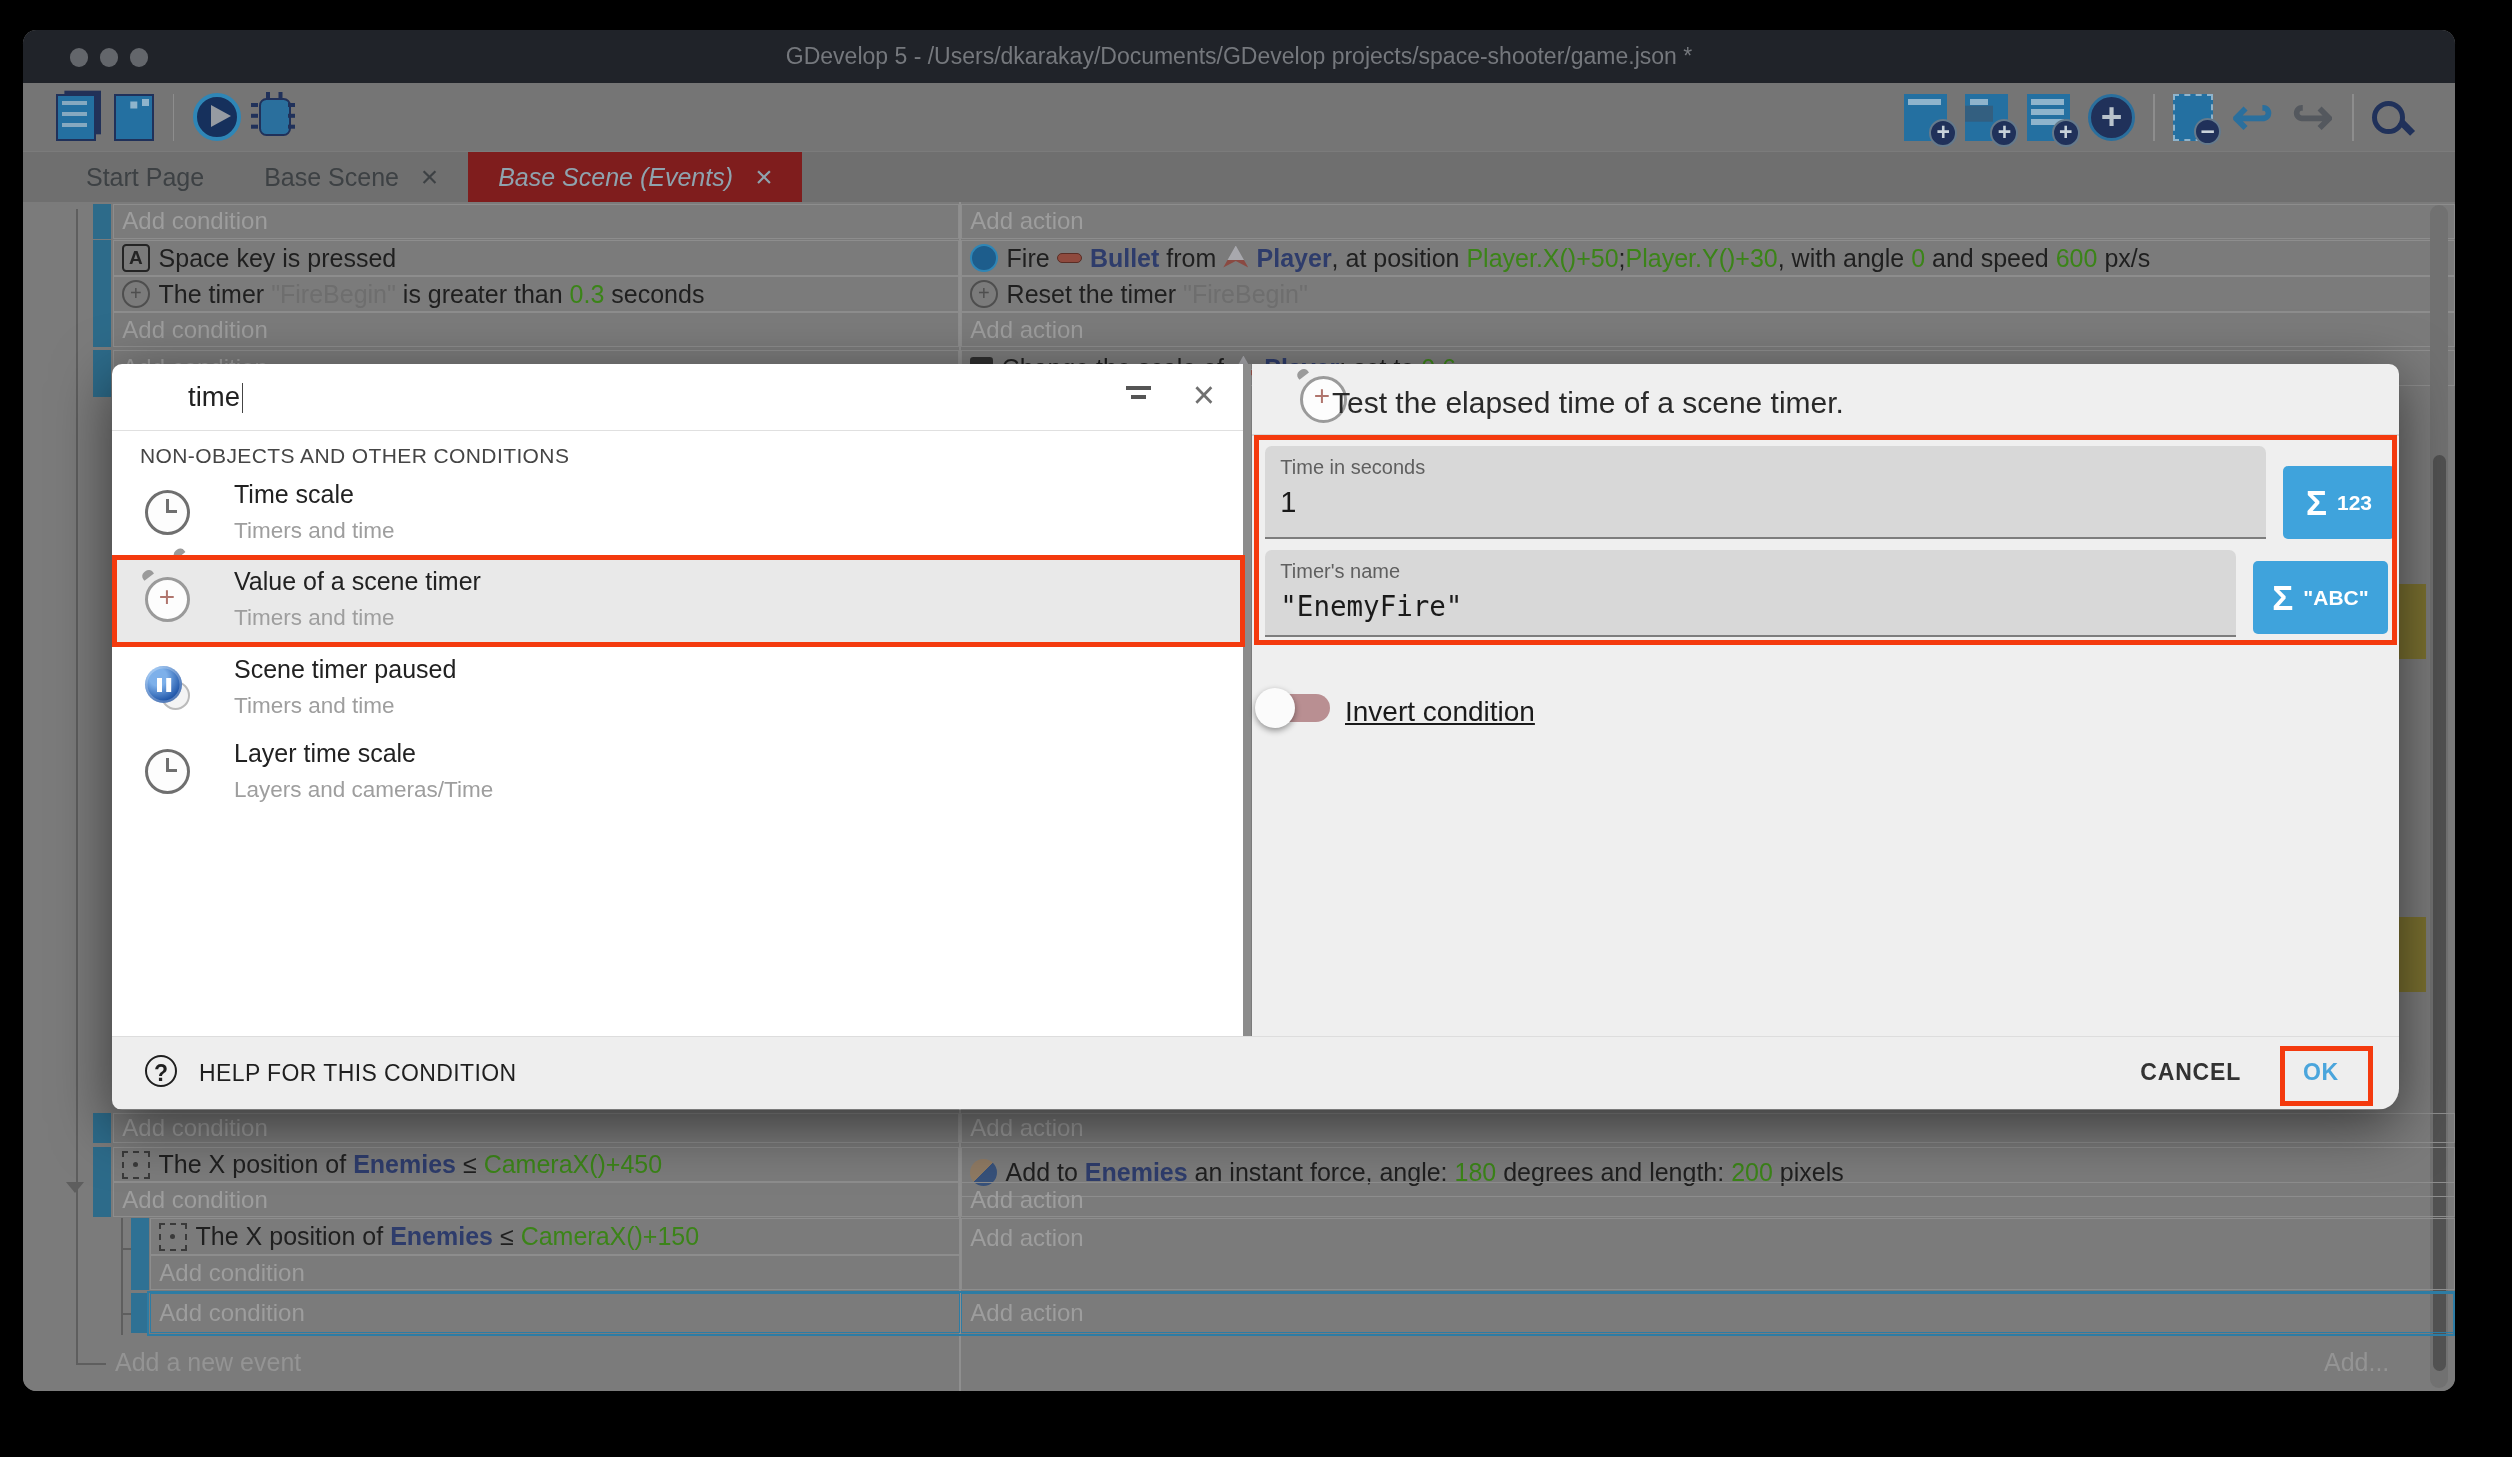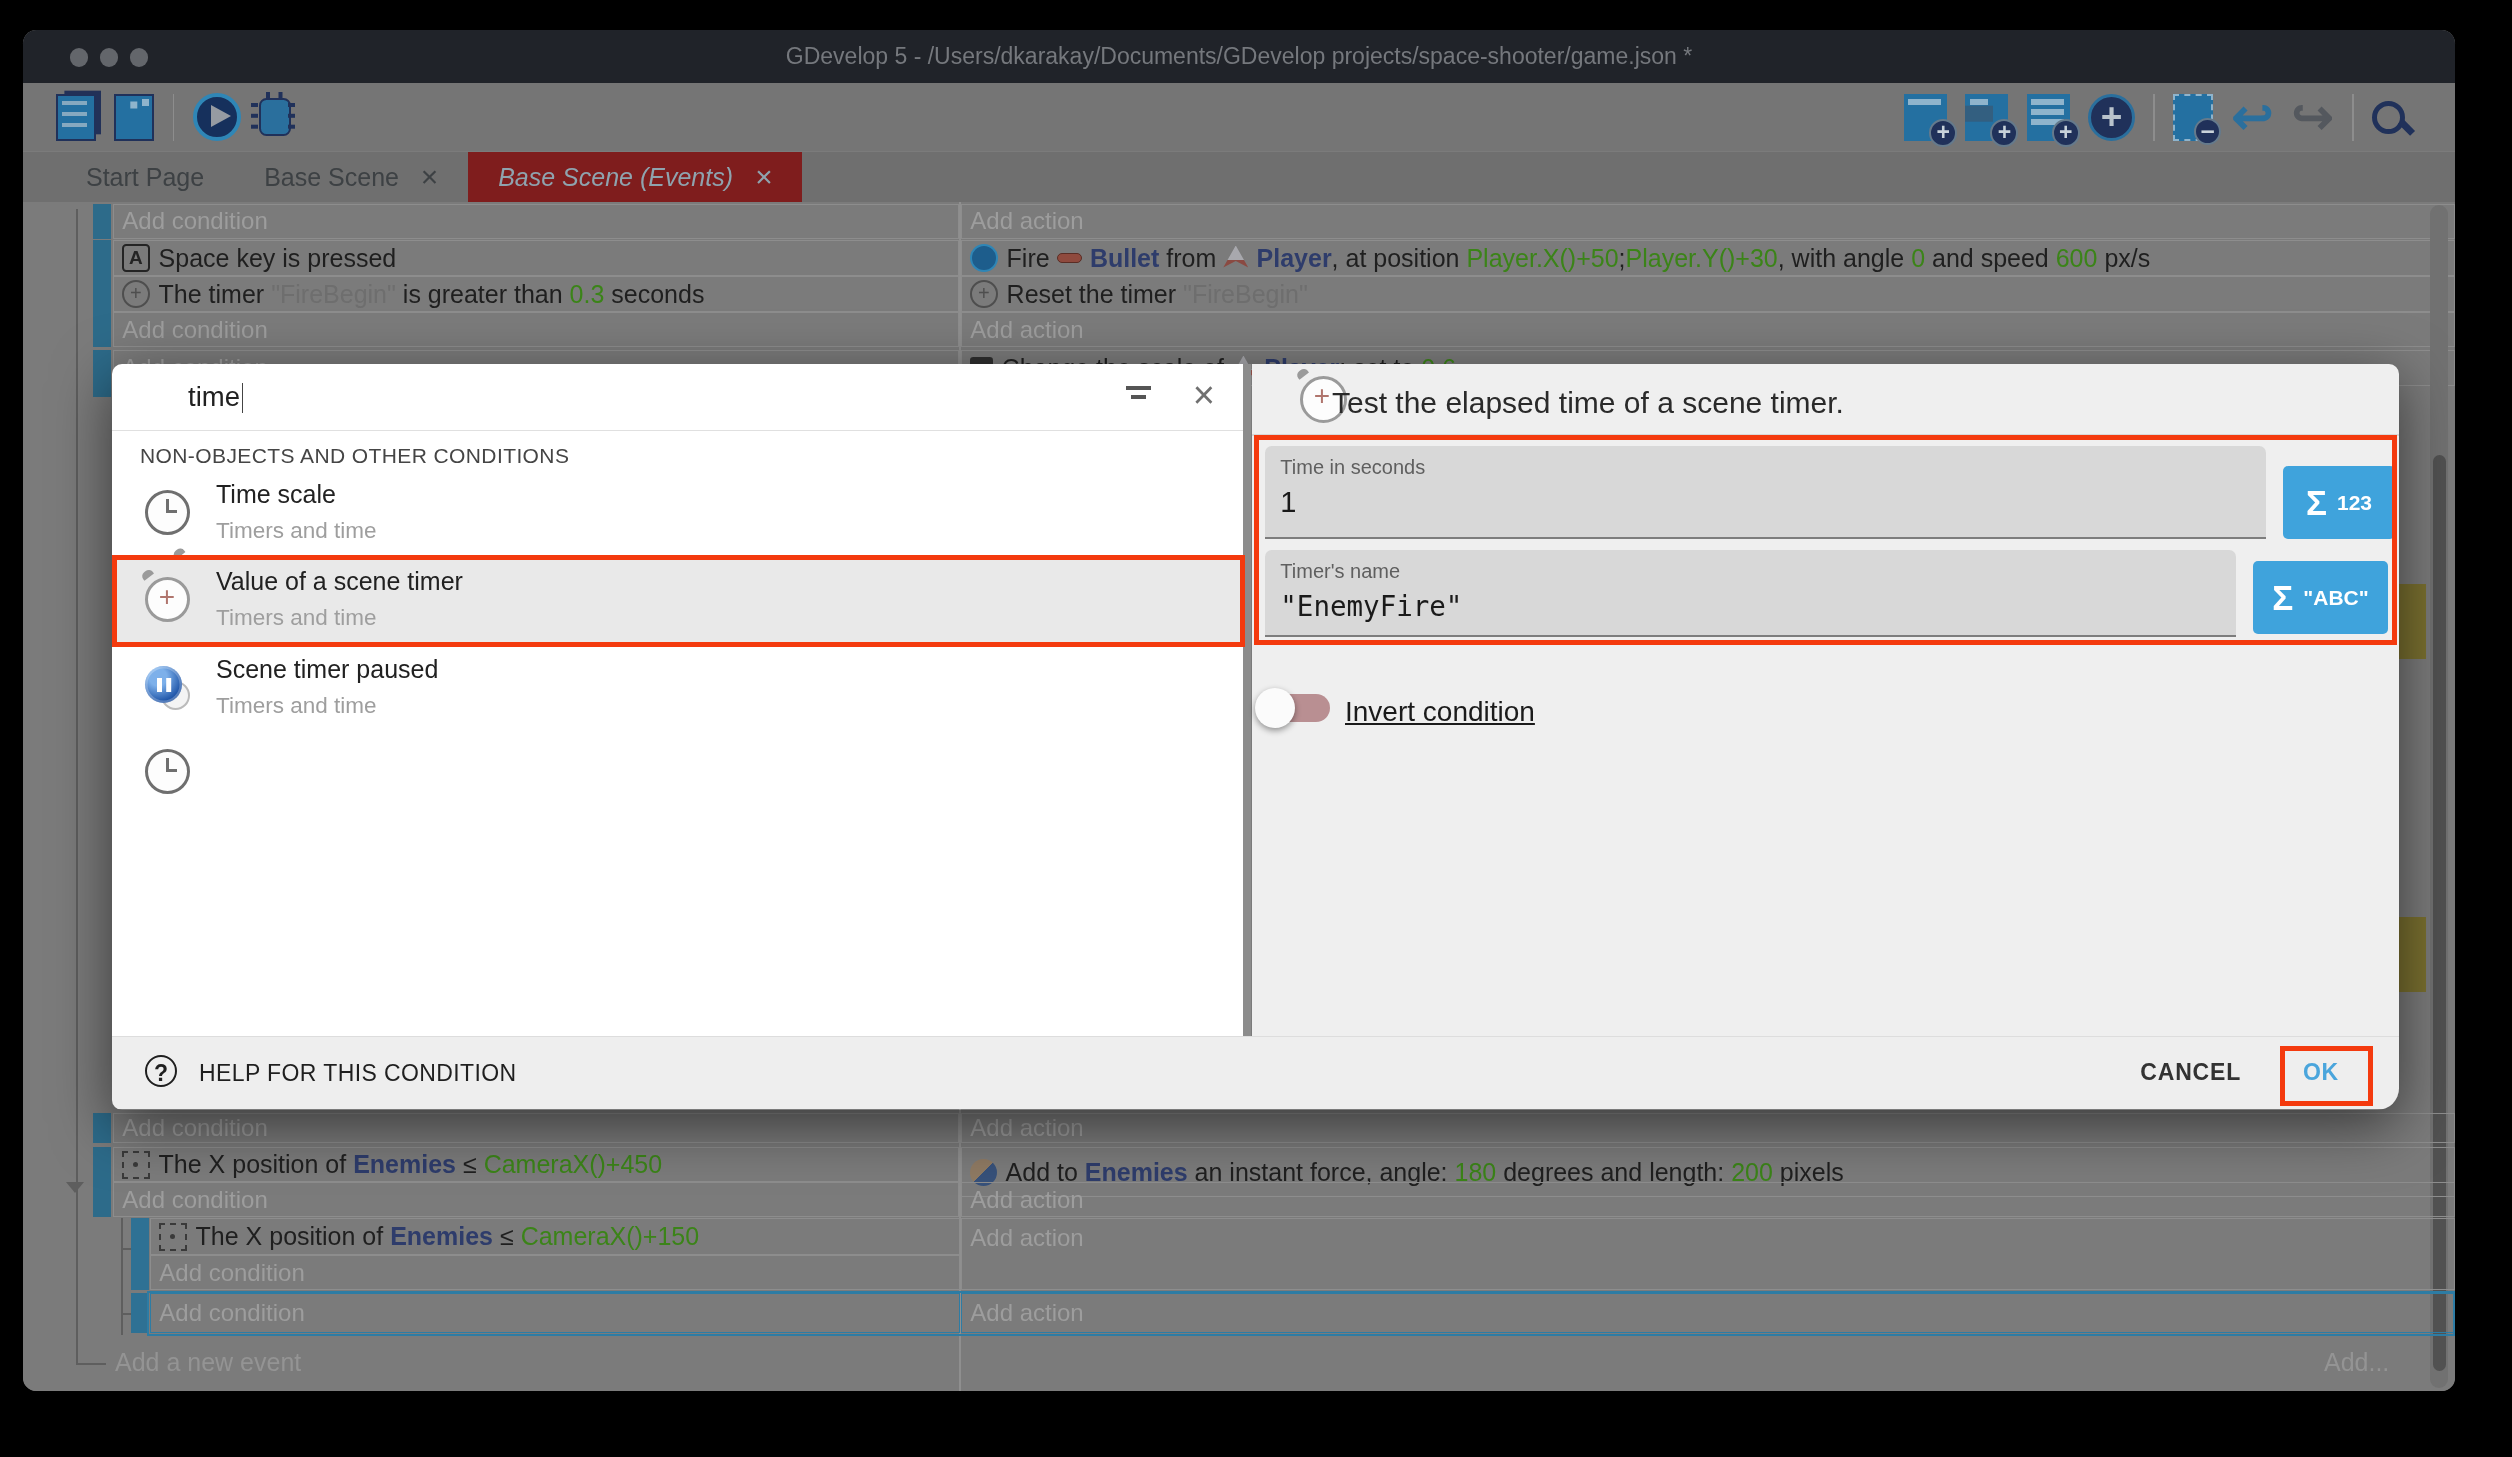--- a/index.html
+++ b/index.html
@@ -106,21 +106,21 @@
   .search-text { position:absolute; left:28px; top:16.7px; font-size:27.5px; color:#212121;margin-left:48px; }
   .caret { display:inline-block; width:1.7px; height:30px; background:#444; vertical-align:middle; margin-left:1.7px; }
   .filter-icon { position:absolute; right:92px; top:21.7px; width:25px; height:25px; }
   .filter-icon::before { content:""; position:absolute; left:0; top:0; width:25px; height:4.2px; background:#555;
     box-shadow:5px 9.2px 0 -5px #555, 5px 9.2px 0 -5px #555, 0 9.2px 0 -5px #555; }
   .filter-icon::after { content:""; position:absolute; left:5px; top:9.2px; width:15px; height:4.2px; background:#555;
     box-shadow:5px 9.2px 0 -4.2px #555; }
   .close-x { position:absolute; right:28px; top:10px; font-size:38px; color:#707070; }
   .section-header { position:absolute; left:28px; top:80px; font-size:21px; color:#454545; letter-spacing:0.4px; }
   .litem { position:absolute; left:0; width:1130px; display:flex; align-items:center; }
-  .litem .txt { margin-left:26px; }
+  .litem .txt { margin-left:44px; }
   .litem .t1 { font-size:25px; color:#212121; }
   .litem .t2 { font-size:22.5px; color:#9e9e9e; margin-top:8.3px; }
   .litem.selected { background:#e9e9e9; }
   .dlg-ic { width:45px; height:45px; position:relative; margin-left:33px; flex:none; }
   .dlg-ic.clock { border:3.3px solid #6f6f6f; border-radius:50%; background:#fdfdfd; }
   .dlg-ic.clock::before { content:""; position:absolute; left:17.5px; top:6.7px; width:3.3px; height:14px; background:#6f6f6f; }
   .dlg-ic.clock::after { content:""; position:absolute; left:17.5px; top:17.5px; width:11.7px; height:3.3px; background:#6f6f6f; }
   .dlg-ic.alarm { border:3.3px solid #9a9a9a; border-radius:50%; background:#fdfdfd; }
   .dlg-ic.alarm::before { content:""; position:absolute; left:-6.7px; top:-8.3px; width:11.7px; height:6.7px; border-radius:5px 5px 0 0;
     background:#9a9a9a; transform:rotate(-38deg); box-shadow:38px 2.5px 0 #9a9a9a; }
@@ -390,20 +390,24 @@
             <span class="pause-bars"></span>
           </div>
         <div class="txt">
           <div class="t1">Scene timer paused</div>
           <div class="t2">Timers and time</div>
         </div>
       </div>
 
       <div class="litem" style="top:366px;height:82px">
         <div class="dlg-ic clock"></div>
+        <div class="txt">
+          <div class="t1">Layer time scale</div>
+          <div class="t2">Layers and cameras/Time</div>
+        </div>
       </div>
     </div>
 
     <div class="dlg-gap"></div>
 
     <div class="dlg-right">
       <div class="dlg-ic alarm param-head-icon" style="width:47px;height:47px"></div>
       <div class="param-head-text">Test the elapsed time of a scene timer.</div>
       <div class="param-divider"></div>
 

